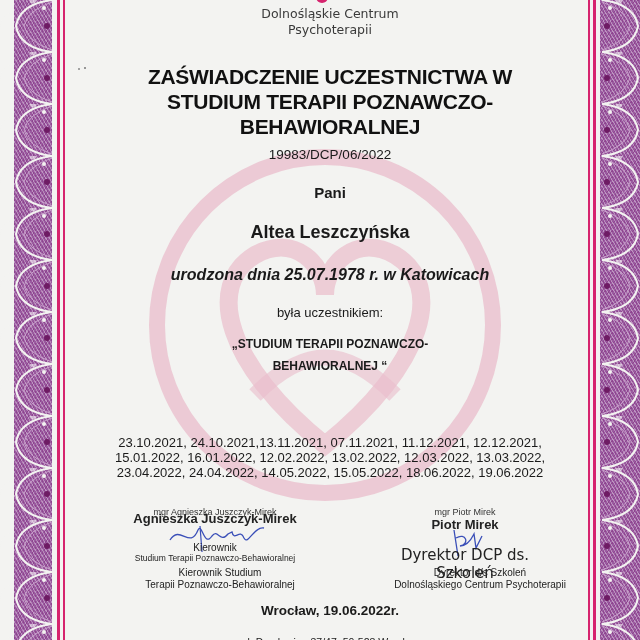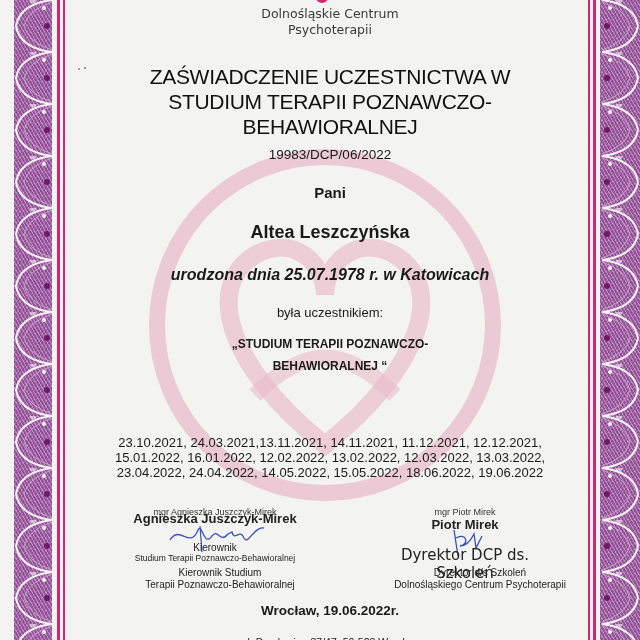--- a/index.html
+++ b/index.html
@@ -41,21 +41,21 @@
     position: absolute; left: 236px; top: -6px; width: 12px; height: 9px;
     background: #d6246e; border-radius: 0 0 6px 6px;
   }
   .org-name {
     position: absolute; left: 0; right: 0; top: 6px;
     font-family: "DejaVu Sans", sans-serif; font-size: 12.5px; line-height: 16px;
     color: #3a3a3a;
   }
   .title {
     position: absolute; left: 0; right: 0; top: 64px;
-    font-size: 21px; font-weight: normal; line-height: 25px; color: #111;
+    font-size: 21px; font-weight: bold; line-height: 25px; color: #111;
     letter-spacing: -0.3px;
   }
   .docno { position: absolute; left: 0; right: 0; top: 147px; font-size: 13.5px; }
   .salutation { position: absolute; left: 0; right: 0; top: 184px; font-size: 15px; font-weight: bold; }
   .person-name { position: absolute; left: 0; right: 0; top: 222px; font-size: 18px; font-weight: bold; }
   .birth { position: absolute; left: 0; right: 0; top: 266px; font-size: 16px; font-weight: bold; font-style: italic; }
   .participant { position: absolute; left: 0; right: 0; top: 305px; font-size: 13px; }
   .course {
     position: absolute; left: 0; right: 0; top: 333px;
     font-size: 12px; font-weight: bold; line-height: 22px;
@@ -147,21 +147,21 @@
   <div class="birth">urodzona dnia 25.07.1978 r. w Katowicach</div>
   <div class="participant">była uczestnikiem:</div>
 
   <div class="course">
     <div>„STUDIUM TERAPII POZNAWCZO-</div>
     <div>BEHAWIORALNEJ “</div>
   </div>
 
 
   <div class="dates">
-    <div>23.10.2021, 24.03.2021,13.11.2021, 14.11.2021, 11.12.2021, 12.12.2021,</div>
+    <div>23.10.2021, 24.10.2021,13.11.2021, 07.11.2021, 11.12.2021, 12.12.2021,</div>
     <div>15.01.2022, 16.01.2022, 12.02.2022, 13.02.2022, 12.03.2022, 13.03.2022,</div>
     <div>23.04.2022, 24.04.2022, 14.05.2022, 15.05.2022, 18.06.2022, 19.06.2022</div>
   </div>
 
   <div class="sig-block sig-left">
     <div class="sig-small">mgr Agnieszka Juszczyk-Mirek</div>
     <div class="sig-bold">Agnieszka Juszczyk-Mirek</div>
     <svg class="signature-scribble" width="110" height="30" viewBox="0 0 110 30">
       <path d="M10 18 C 20 2, 30 28, 38 8 C 42 0, 44 26, 52 14 C 58 6, 60 22, 68 12 L 72 10 C 74 20, 80 6, 84 16 C 88 24, 94 4, 104 6" fill="none" stroke="#3a4fb8" stroke-width="1.3"></path>
       <path d="M40 4 L 42 30" fill="none" stroke="#3a4fb8" stroke-width="1.2"></path>

